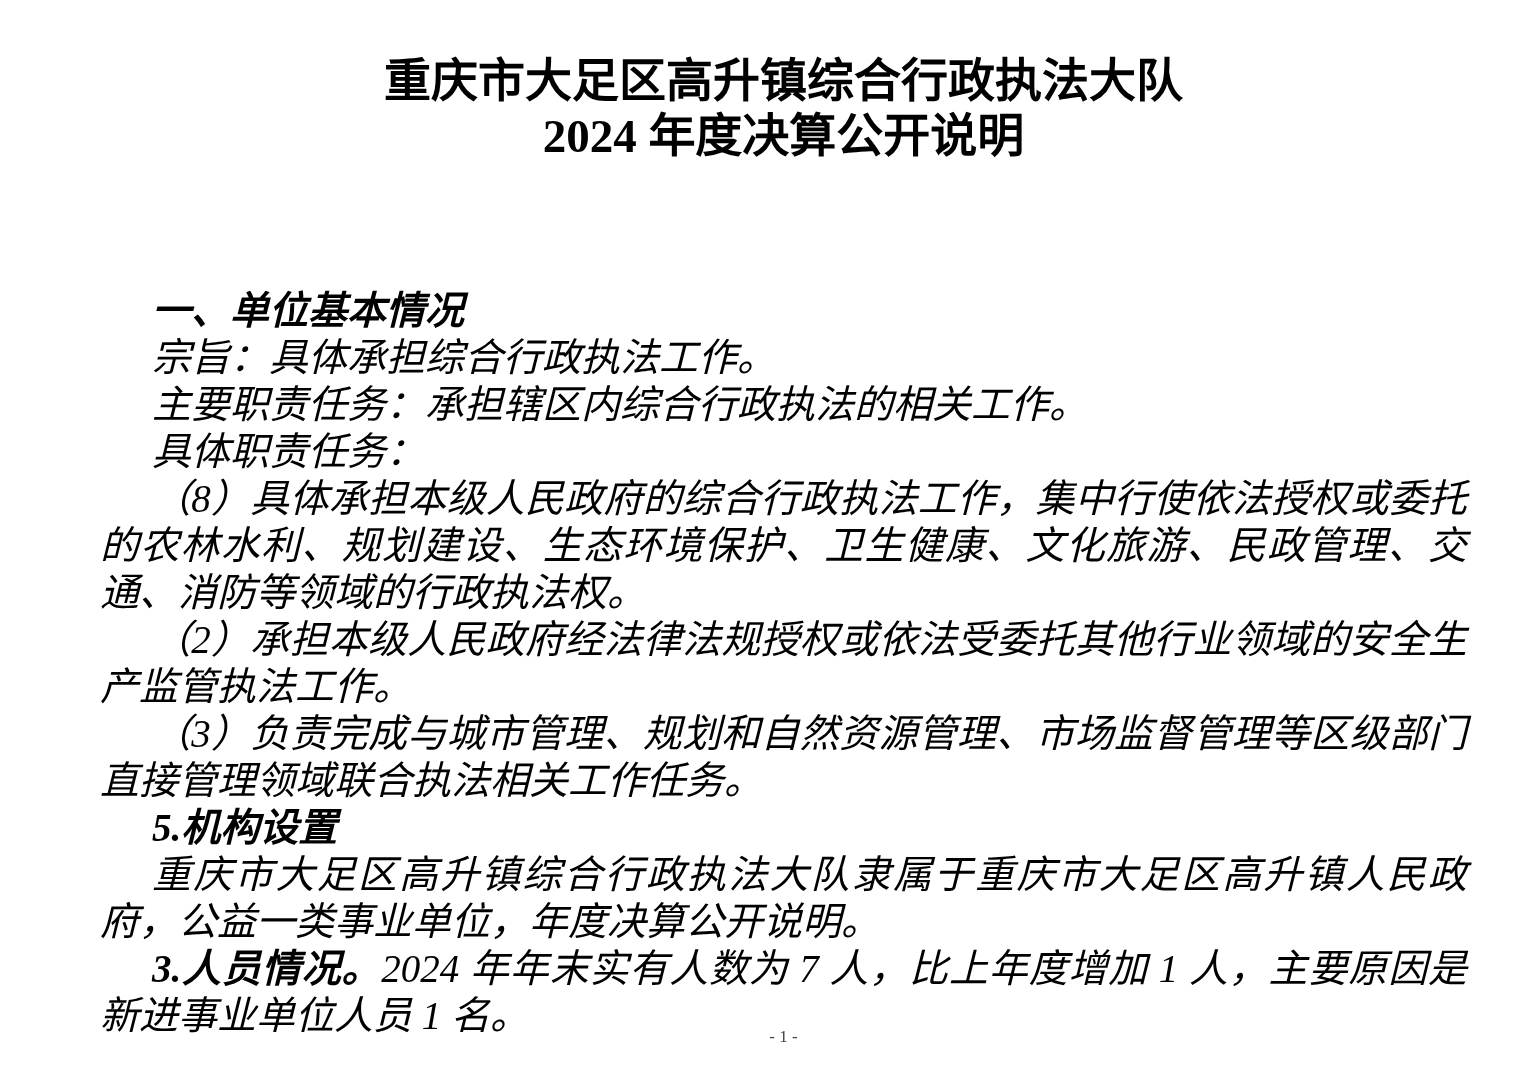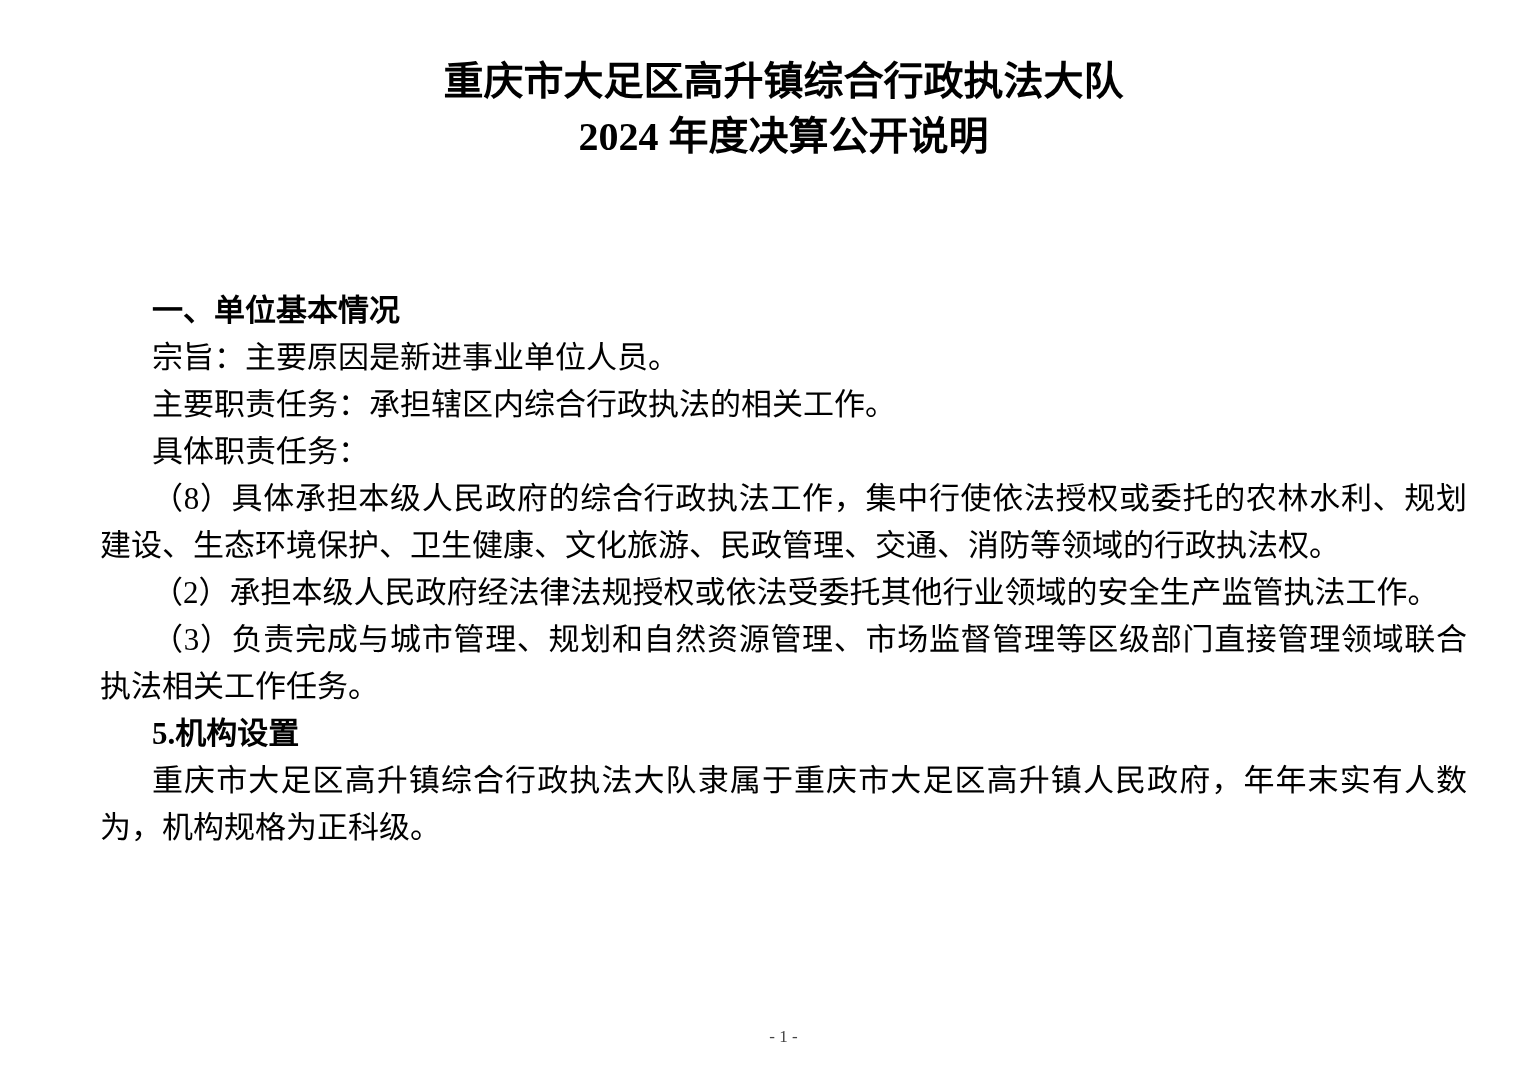--- a/index.html
+++ b/index.html
@@ -15,31 +15,32 @@
     overflow: hidden;
     color: #000000;
     
     font-family: "Liberation Serif", "Liberation Sans", sans-serif;
   }
   .doc {
     padding: 54px 48px 0 100px;
   }
   .doc-title {
     text-align: center;
-    font-size: 40px;
+    font-size: 47px;
     line-height: 55px;
     font-weight: bold;
     letter-spacing: 0px;
   }
   .doc-body {
     margin-top: 123px;
-    font-size: 31px;
+    font-size: 39px;
     line-height: 47px;
     text-align: justify;
     text-justify: inter-ideograph;
+    font-style: italic;
   }
   .doc-body p {
     margin: 0;
     text-indent: 52px;
   }
   .para-heading {
     font-weight: bold;
   }
   .lead-bold {
     font-weight: bold;
@@ -61,26 +62,29 @@
 <div class="page">
   <div class="doc">
 
     <div class="doc-title">
       <div>重庆市大足区高升镇综合行政执法大队</div>
       <div>2024 年度决算公开说明</div>
     </div>
 
     <div class="doc-body">
       <p class="para-heading">一、单位基本情况</p>
-      <p class="para-normal">宗旨：主要原因是新进事业单位人员。</p>
+      <p class="para-normal">宗旨：具体承担综合行政执法工作。</p>
       <p class="para-normal">主要职责任务：承担辖区内综合行政执法的相关工作。</p>
       <p class="para-normal">具体职责任务：</p>
       <p class="para-normal">（8）具体承担本级人民政府的综合行政执法工作，集中行使依法授权或委托的农林水利、规划建设、生态环境保护、卫生健康、文化旅游、民政管理、交通、消防等领域的行政执法权。</p>
       <p class="para-normal">（2）承担本级人民政府经法律法规授权或依法受委托其他行业领域的安全生产监管执法工作。</p>
       <p class="para-normal">（3）负责完成与城市管理、规划和自然资源管理、市场监督管理等区级部门直接管理领域联合执法相关工作任务。</p>
       <p class="para-heading">5.机构设置</p>
-      <p class="para-normal">重庆市大足区高升镇综合行政执法大队隶属于重庆市大足区高升镇人民政府，年年末实有人数为，机构规格为正科级。</p>
+      <p class="para-normal">重庆市大足区高升镇综合行政执法大队隶属于重庆市大足区高升镇人民政府，公益一类事业单位，年度决算公开说明。</p>
+      <p class="para-normal">
+        <span class="lead-bold">3.人员情况。</span><span>2024 年年末实有人数为 7 人，比上年度增加 1 人，主要原因是新进事业单位人员 1 名。</span>
+      </p>
     </div>
 
   </div>
 
   <div class="page-number">- 1 -</div>
 </div>
 
 </body></html>

